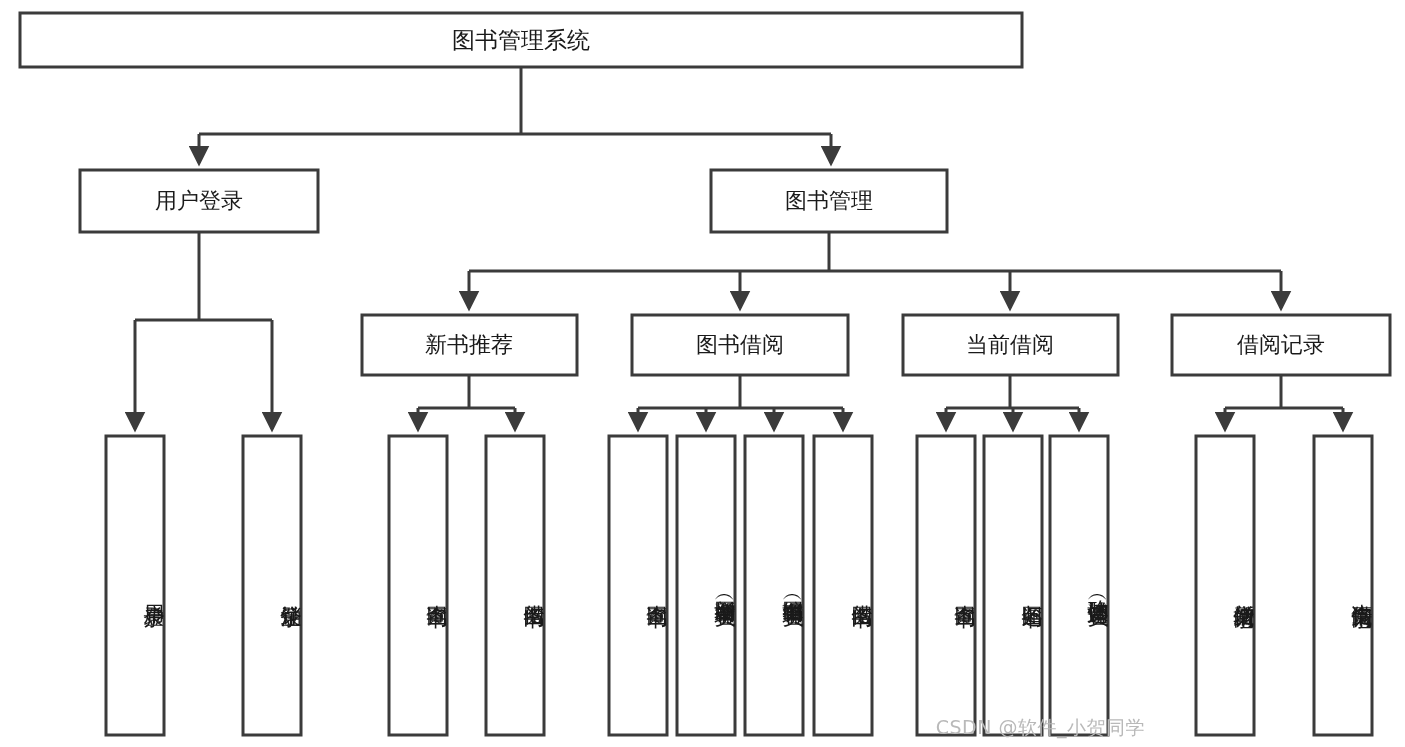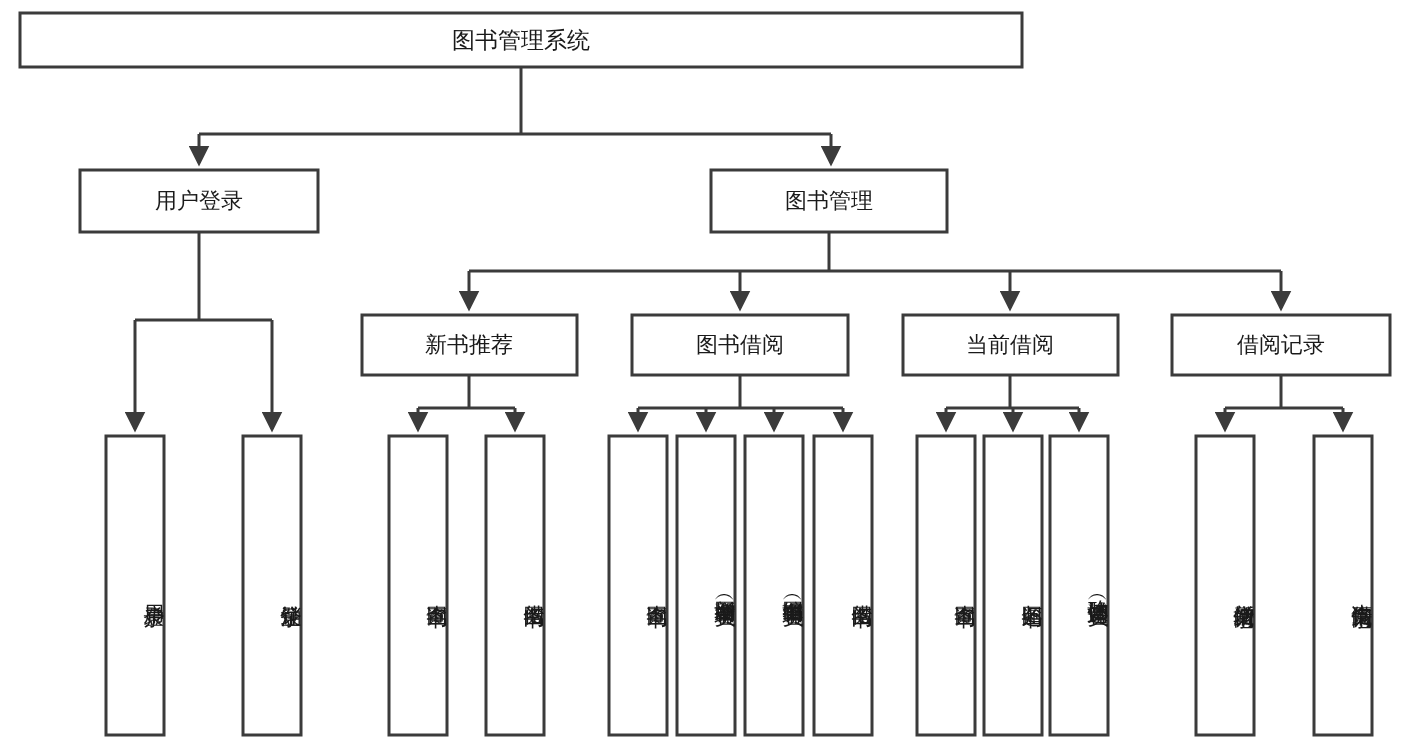--- a/index.html
+++ b/index.html
@@ -189,13 +189,14 @@
   <div class="vlabel" style="left:609px; top:452px; width:58px; height:275px;">查询图书</div>
   <div class="vlabel" style="left:677px; top:443px; width:58px; height:288px;">新增图书（管理员）</div>
   <div class="vlabel" style="left:745px; top:443px; width:58px; height:288px;">编辑图书（管理员）</div>
   <div class="vlabel" style="left:814px; top:452px; width:58px; height:275px;">借阅图书</div>
   <div class="vlabel" style="left:917px; top:452px; width:58px; height:275px;">查询图书</div>
   <div class="vlabel" style="left:984px; top:452px; width:58px; height:275px;">归还图书</div>
   <div class="vlabel" style="left:1050px; top:443px; width:58px; height:288px;">确认归还（管理员）</div>
   <div class="vlabel" style="left:1196px; top:452px; width:58px; height:275px;">新增借阅记录</div>
   <div class="vlabel" style="left:1314px; top:452px; width:58px; height:275px;">查询借阅记录</div>
 
+  <div class="watermark">CSDN @软件_小贺同学</div>
 </div>
 
 </body></html>

